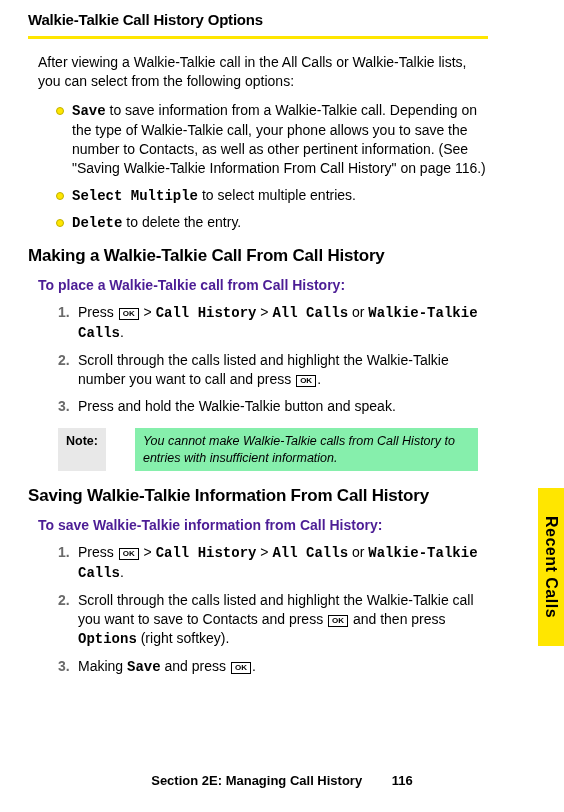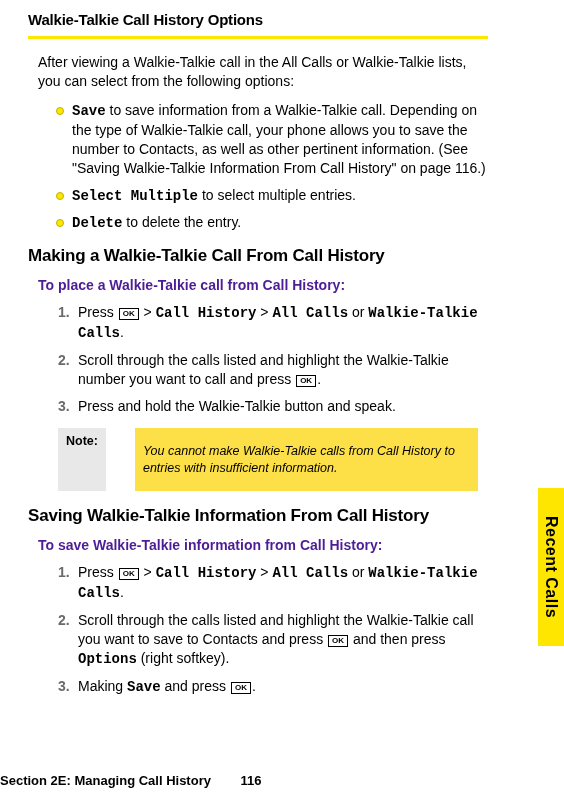--- a/index.html
+++ b/index.html
@@ -90,23 +90,23 @@
     font-size: 12.5px;
     gap: 29px;
   }
   .note-label {
     background: #e8e8e8;
     font-weight: 700;
     padding: 5px 8px;
     flex: 0 0 auto;
   }
   .note-body {
-    background: #fde047;
+    background: #86efac;
     font-style: italic;
-    padding: 15px 8px;
+    padding: 5px 8px;
     flex: 1;
   }
   .side-tab {
     position: absolute;
     right: 0;
     top: 488px;
     width: 26px;
     height: 158px;
     background: #ffe600;
     display: flex;
@@ -117,20 +117,21 @@
     writing-mode: vertical-rl;
     font-weight: 700;
     font-size: 16px;
     letter-spacing: 0.5px;
   }
   .footer {
     position: absolute;
     bottom: 22px;
     left: 0;
     width: 564px;
+    text-align: center;
     font-size: 13px;
     font-weight: 700;
   }
   .footer .pg { display: inline-block; margin-left: 26px; }
 </style>
 </head>
 <body>
 
 <div class="h1">Walkie-Talkie Call History Options</div>
 <div class="rule"></div>

